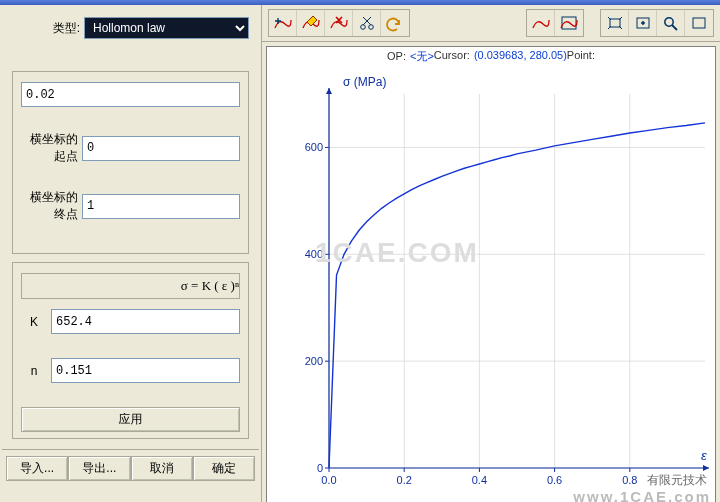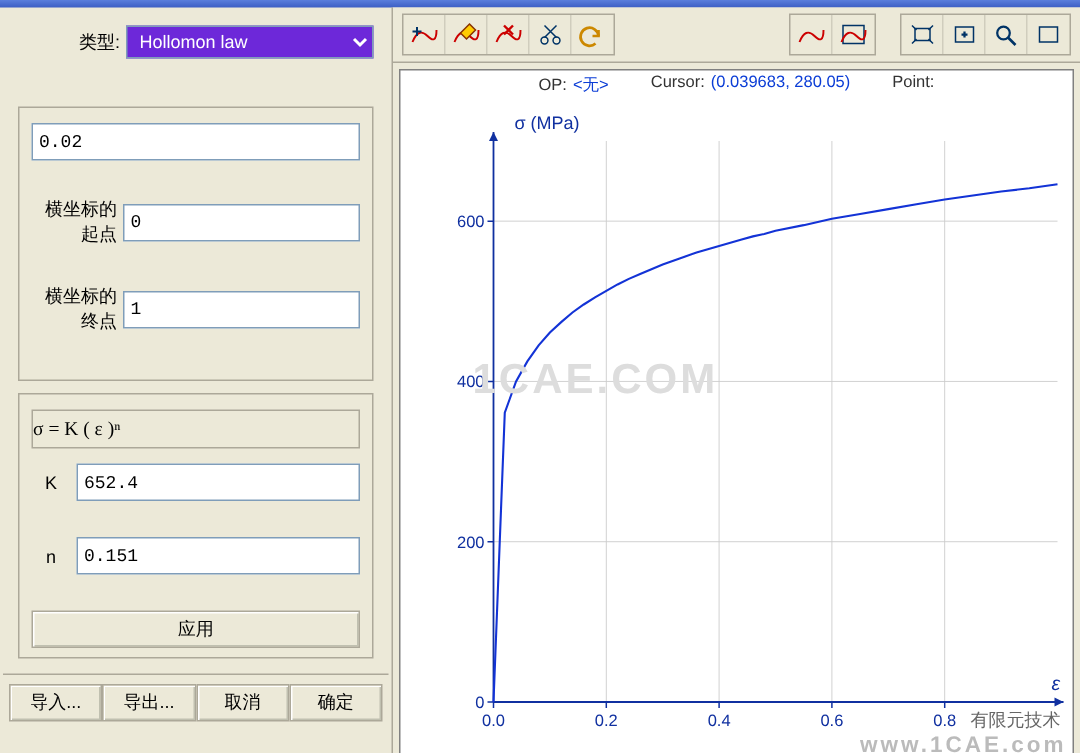--- a/index.html
+++ b/index.html
@@ -67,21 +67,21 @@
     padding-right: 4px;
     font-size: 12px;
   }
   .row-label.short {
     width: 30px;
     text-align: center;
   }
   select.combo {
     flex: 1;
     height: 22px;
-    background: #6d28d9;
+    background: #0f172a;
     color: #fff;
     border: 1px solid #7f9db9;
     font-size: 12px;
     padding-left: 4px;
   }
   .fieldset {
     border: 1px solid #aca899;
     padding: 10px 8px 6px 8px;
     margin-top: 8px;
   }
@@ -89,21 +89,21 @@
     flex: 1;
     height: 25px;
     border: 1px solid #7f9db9;
     background: #fff;
     font-size: 12px;
     padding-left: 4px;
     font-family: Liberation Mono, monospace;
   }
   .formula-box {
     border: 1px solid #aca899;
-    text-align: left;
+    text-align: right;
     padding: 4px 0;
     margin-bottom: 10px;
     background: #ece9d8;
     font-family: serif;
     font-size: 13px;
   }
   .button {
     border: 1px solid #aca899;
     background: #ece9d8;
     padding: 3px 0;
@@ -154,21 +154,20 @@
   .chart-area {
     flex: 1;
     background: #fff;
     margin: 4px 4px 0 4px;
     border: 1px solid #808080;
     position: relative;
   }
   .chart-header {
     display: flex;
     justify-content: center;
-    gap: 28px;
     font-size: 11px;
     padding-top: 2px;
     color: #333;
   }
   .chart-header .val { color: #0b3dd6; margin-left: 4px; }
   .watermark {
     position: absolute;
     font-size: 28px;
     color: #ddd;
     font-weight: bold;

